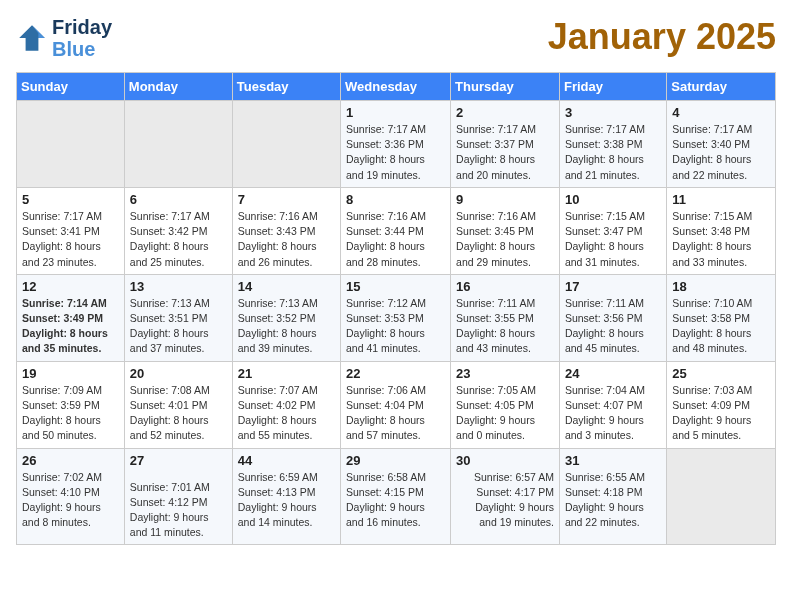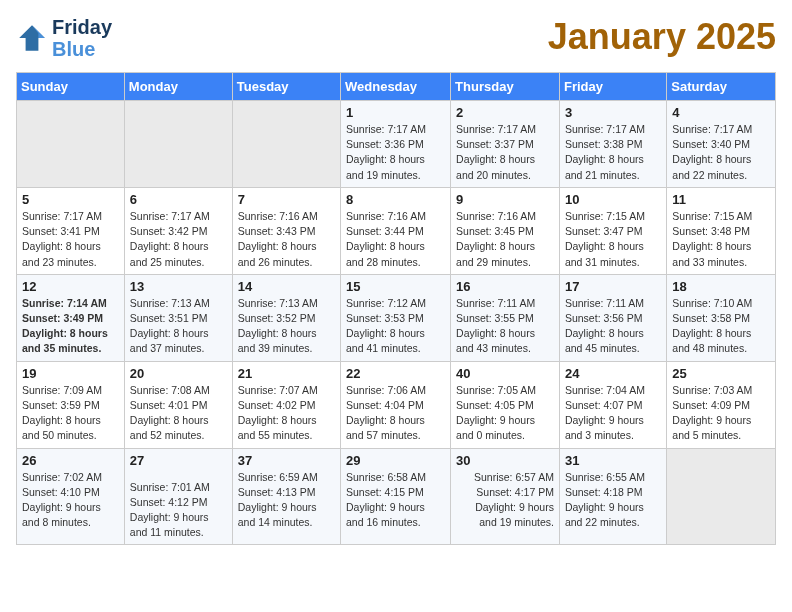--- a/index.html
+++ b/index.html
@@ -268,21 +268,21 @@
 and 55 minutes.</div>
         </td>
         <td>
           <div class="day-num">22</div>
           <div class="day-info" style="white-space: pre-line;">Sunrise: 7:06 AM
 Sunset: 4:04 PM
 Daylight: 8 hours
 and 57 minutes.</div>
         </td>
         <td>
-          <div class="day-num">40</div>
+          <div class="day-num">23</div>
           <div class="day-info" style="white-space: pre-line;">Sunrise: 7:05 AM
 Sunset: 4:05 PM
 Daylight: 9 hours
 and 0 minutes.</div>
         </td>
         <td>
           <div class="day-num">24</div>
           <div class="day-info" style="white-space: pre-line;">Sunrise: 7:04 AM
 Sunset: 4:07 PM
 Daylight: 9 hours
@@ -305,21 +305,21 @@
 and 8 minutes.</div>
         </td>
         <td>
           <div class="day-num">27</div>
           <div class="day-info" style="white-space: pre-line; margin-top: 12px;">Sunrise: 7:01 AM
 Sunset: 4:12 PM
 Daylight: 9 hours
 and 11 minutes.</div>
         </td>
         <td>
-          <div class="day-num">37</div>
+          <div class="day-num">44</div>
           <div class="day-info" style="white-space: pre-line;">Sunrise: 6:59 AM
 Sunset: 4:13 PM
 Daylight: 9 hours
 and 14 minutes.</div>
         </td>
         <td>
           <div class="day-num">29</div>
           <div class="day-info" style="white-space: pre-line;">Sunrise: 6:58 AM
 Sunset: 4:15 PM
 Daylight: 9 hours

